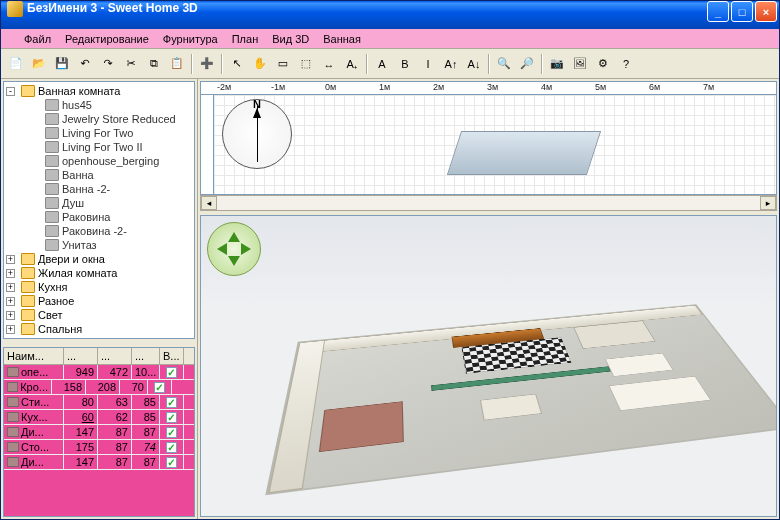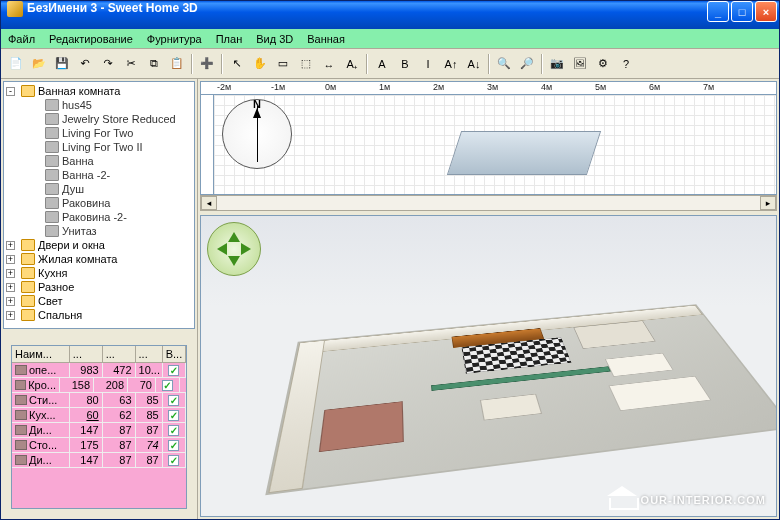--- a/index.html
+++ b/index.html
@@ -3,36 +3,36 @@
 <meta charset="utf-8">
 <style>
 *{box-sizing:border-box;margin:0;padding:0;font-family:Tahoma,Arial,sans-serif;font-size:11px}
 body{background:#ece9d8;width:780px;height:520px;overflow:hidden;border:1px solid #0a246a}
 .titlebar{height:28px;background:linear-gradient(to bottom,#0058e6 0%,#3a93ff 8%,#0058e6 40%,#0045b7 100%);display:flex;align-items:flex-start;padding:0 2px 0 6px;color:#fff}
 .titlebar .icon{width:16px;height:16px;margin-right:4px;background:linear-gradient(135deg,#ffd97a,#c78a00);border-radius:2px}
 .titlebar .title{flex:1;font-weight:bold;font-size:12px}
 .winbtn{width:22px;height:21px;margin-left:2px;border:1px solid #fff;border-radius:3px;display:flex;align-items:center;justify-content:center;font-weight:bold;font-size:11px;color:#fff}
 .winbtn.min,.winbtn.max{background:linear-gradient(to bottom,#3a93ff,#0058e6)}
 .winbtn.close{background:linear-gradient(to bottom,#ff8a5c,#e2481f)}
-.menubar{height:20px;background:#86efac;display:flex;align-items:center;padding:0 0;border-bottom:1px solid #aca899}
+.menubar{height:20px;background:#f9a8d4;display:flex;align-items:center;padding:0 16px;border-bottom:1px solid #aca899}
 .menuitem{padding:2px 7px;cursor:default}
 .toolbar{height:30px;background:#ece9d8;display:flex;align-items:center;padding:2px 4px;border-bottom:1px solid #aca899;gap:1px}
 .tbtn{width:22px;height:22px;border:1px solid transparent;border-radius:2px;display:flex;align-items:center;justify-content:center;cursor:default}
 .tsep{width:2px;height:20px;border-left:1px solid #aca899;border-right:1px solid #fff;margin:0 2px}
 .workspace{display:flex;height:440px}
 .leftpanel{width:197px;display:flex;flex-direction:column;border-right:1px solid #aca899}
 .tree{flex:3;background:#fff;border:1px solid #7f9db9;margin:2px;overflow:auto;padding:2px}
 .treeitem{display:flex;align-items:center;padding:1px 0;white-space:nowrap}
 .treeicon{width:14px;height:12px;margin:0 3px;background:#ffd97a;border:1px solid #c78a00;border-radius:1px;flex-shrink:0}
 .treeicon.obj{background:#bbb;border-color:#888}
 .treeitem.nested2{padding-left:36px}
 .box{width:9px;height:9px;border:1px solid #919191;display:flex;align-items:center;justify-content:center;font-size:9px;line-height:7px;margin-right:3px;background:#fff;flex-shrink:0}
 .treeitem.nested2 .label{color:#333}
 .split-h{height:4px;background:#ece9d8;cursor:row-resize}
-.furnlist{flex:2;background:#f9a8d4;border:1px solid #7f9db9;margin:10px;overflow:auto;display:flex;flex-direction:column}
+.furnlist{flex:2;background:#ec4899;border:1px solid #7f9db9;margin:2px;overflow:auto;display:flex;flex-direction:column}
 .furnhead{display:flex;background:#ece9d8;border-bottom:1px solid #aca899;position:sticky;top:0}
 .furnhead .col{border-right:1px solid #aca899;padding:2px 3px;overflow:hidden}
 .furnrow{display:flex;border-bottom:1px solid #eee}
 .furnrow .cell{border-right:1px solid #eee;padding:1px 3px;overflow:hidden;text-align:right}
 .furnrow .cell.name{text-align:left;display:flex;align-items:center}
 .furnrow .cell.name .mic{width:12px;height:10px;background:#a88;margin-right:2px;border:1px solid #766}
 .chk{width:11px;height:11px;border:1px solid #7f9db9;background:#fff;display:inline-flex;align-items:center;justify-content:center;color:#2a2;font-weight:bold;font-size:10px}
 .rightpanel{flex:1;display:flex;flex-direction:column;background:#ece9d8}
 .planview{height:130px;display:flex;flex-direction:column;margin:2px}
 .ruler-h{height:14px;background:#fff;border:1px solid #7f9db9;position:relative;font-size:9px;display:flex;align-items:flex-end}
@@ -138,20 +138,24 @@
         <div class="treeitem nested2">
           <span class="treeicon obj"></span>
           <span class="label">Living For Two</span>
         </div>
         <div class="treeitem nested2">
           <span class="treeicon obj"></span>
           <span class="label">Living For Two II</span>
         </div>
         <div class="treeitem nested2">
           <span class="treeicon obj"></span>
+          <span class="label">openhouse_berging</span>
+        </div>
+        <div class="treeitem nested2">
+          <span class="treeicon obj"></span>
           <span class="label">Ванна</span>
         </div>
         <div class="treeitem nested2">
           <span class="treeicon obj"></span>
           <span class="label">Ванна -2-</span>
         </div>
         <div class="treeitem nested2">
           <span class="treeicon obj"></span>
           <span class="label">Душ</span>
         </div>
@@ -205,21 +209,21 @@
           <div class="col" style="width: 34px;">...</div>
           <div class="col" style="width: 34px;">...</div>
           <div class="col" style="width: 28px;">...</div>
           <div class="col" style="width: 24px;">В...</div>
         </div>
         <div class="furnrow">
           <div class="cell name" style="width: 60px;">
             <span class="mic"></span>
             <span>опе...</span>
           </div>
-          <div class="cell" style="width: 34px;">983</div>
+          <div class="cell" style="width: 34px;">949</div>
           <div class="cell" style="width: 34px;">472</div>
           <div class="cell" style="width: 28px;">10...</div>
           <div class="cell" style="width: 24px; text-align: center;"><span class="chk">✓</span></div>
         </div>
         <div class="furnrow">
           <div class="cell name" style="width: 48px;">
             <span class="mic"></span>
             <span>Кро...</span>
           </div>
           <div class="cell" style="width: 34px;">158</div>
@@ -324,20 +328,16 @@
         <div class="furn3d" style="left:66%;top:10%;width:18%;height:20%;background:#e4e0d4"></div>
         <div class="furn3d" style="left:40%;top:60%;width:12%;height:14%;background:#ece8dc"></div>
         <div class="furn3d" style="left:30%;top:46%;width:40%;height:4%;background:#4a8f6d"></div>
       </div>
       <div class="navpad">
         <div class="arrow au"></div>
         <div class="arrow ad"></div>
         <div class="arrow al"></div>
         <div class="arrow ar"></div>
       </div>
-      <div class="watermark">
-        <div class="house"></div>
-        <span>OUR-INTERIOR.COM</span>
-      </div>
     </div>
 
   </div>
 </div>
 
 </body></html>

